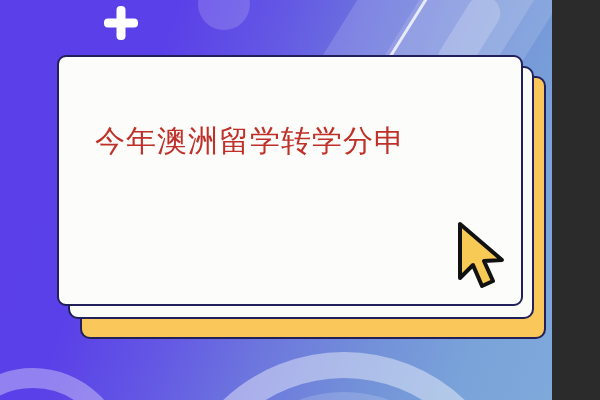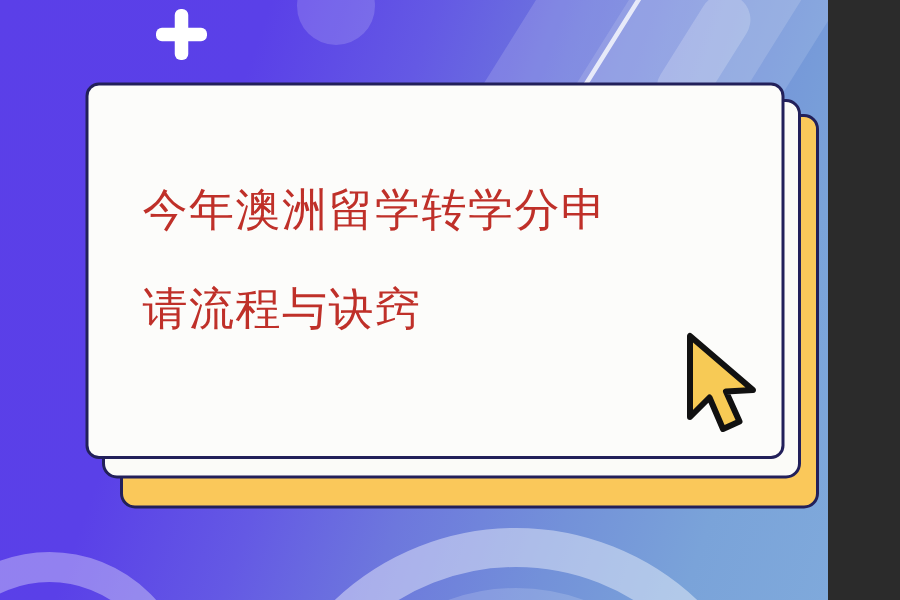--- a/index.html
+++ b/index.html
@@ -182,21 +182,20 @@
     <span class="bar-h"></span>
       <span class="bar-v"></span>
   </div>
 
   <div class="card card-back-yellow"></div>
   <div class="card card-back-white"></div>
   <div class="card card-front"></div>
 
   <div class="headline">
     <div class="headline-line">今年澳洲留学转学分申</div>
-    <div class="headline-line">请流程与诀窍</div>
   </div>
 
   <div class="cursor">
     <svg viewBox="0 0 64 72" xmlns="http://www.w3.org/2000/svg">
       <path d="M8 4 L8 58 L21 45 L30 66 L41 61 L32 41 L50 40 Z" fill="#f7ca55" stroke="#111111" stroke-width="4" stroke-linejoin="round" stroke-linecap="round"></path>
     </svg>
   </div>
 
 </div>
 

